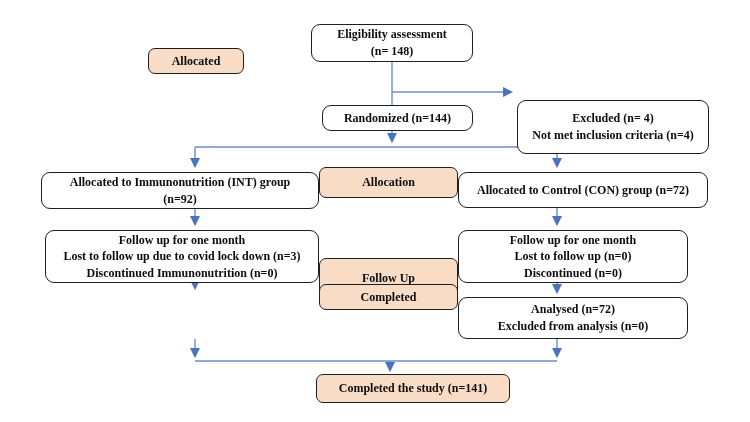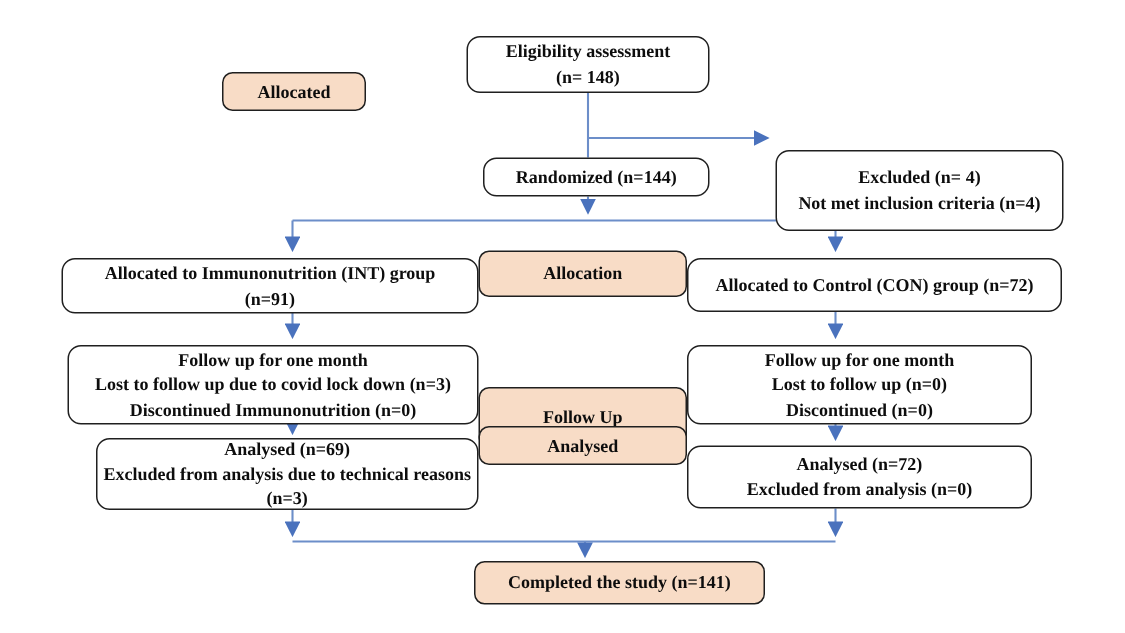--- a/index.html
+++ b/index.html
@@ -74,21 +74,21 @@
     <div>Excluded (n= 4)</div>
     <div>Not met inclusion criteria (n=4)</div>
   </div>
 
   <div class="node" style="left:322px;top:105px;width:151px;height:26px;">
     <div>Randomized (n=144)</div>
   </div>
 
   <div class="node" style="left:41px;top:172px;width:278px;height:37px;text-align:right;">
     <div>Allocated to Immunonutrition (INT) group</div>
-    <div>(n=91)</div>
+    <div>(n=92)</div>
   </div>
 
   <div class="node phase" style="left:319px;top:167px;width:139px;height:31px;">
     <div>Allocation</div>
   </div>
 
   <div class="node" style="left:458px;top:172px;width:250px;height:36px;">
     <div>Allocated to Control (CON) group (n=72)</div>
   </div>
 
@@ -101,27 +101,23 @@
   <div class="node phase" style="left:319px;top:222px;width:139px;height:41px;margin-top:36px;">
     <div>Follow Up</div>
   </div>
 
   <div class="node" style="left:458px;top:230px;width:230px;height:53px;">
     <div>Follow up for one month</div>
     <div>Lost to follow up (n=0)</div>
     <div>Discontinued (n=0)</div>
   </div>
 
-  <div class="node" style="left:64px;top:292px;width:255px;height:48px;">
-    <div>Analysed (n=69)</div>
-    <div>Excluded from analysis due to technical reasons (n=3)</div>
-  </div>
 
   <div class="node phase" style="left:319px;top:284px;width:139px;height:26px;">
-    <div>Analysed</div>
+    <div>Completed</div>
   </div>
 
   <div class="node" style="left:458px;top:297px;width:230px;height:42px;">
     <div>Analysed (n=72)</div>
     <div>Excluded from analysis (n=0)</div>
   </div>
 
   <div class="node phase" style="left:316px;top:374px;width:194px;height:29px;">
     <div>Completed the study (n=141)</div>
   </div>

